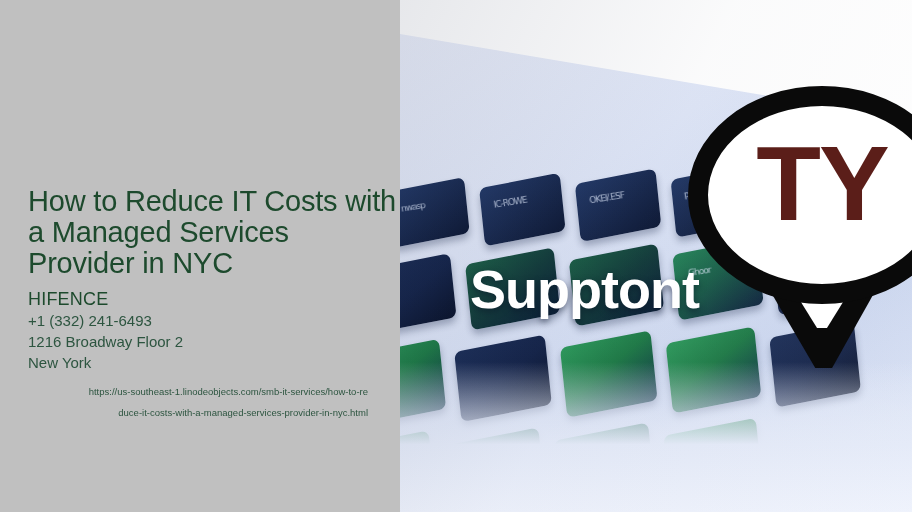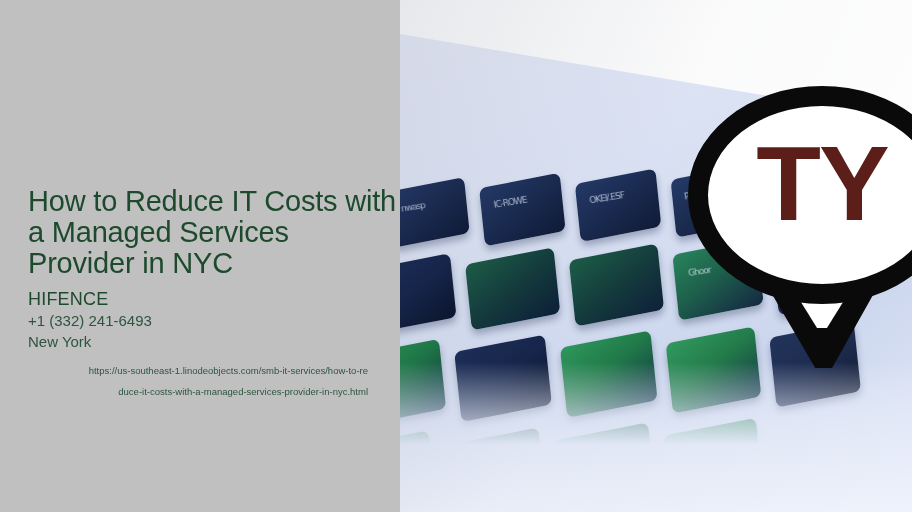--- a/index.html
+++ b/index.html
@@ -252,20 +252,21 @@
 
   <div class="left-panel">
     <div class="text-block">
 
       <h1 class="headline">How to Reduce IT Costs with a Managed Services Provider in NYC</h1>
 
       <div class="brand">HIFENCE</div>
 
       <div class="contact-line">+1 (332) 241-6493</div>
 
+      <div class="contact-line">1216 Broadway Floor 2</div>
 
       <div class="contact-line">New York</div>
 
 
       <div class="url-wrap">
         <div class="url-line">https://us-southeast-1.linodeobjects.com/smb-it-services/how-to-re</div>
         <div class="url-line">duce-it-costs-with-a-managed-services-provider-in-nyc.html</div>
       </div>
 
     </div>
@@ -319,20 +320,21 @@
         </div>
         <div class="key navy2" style="left:320px;top:544px;width:120px;height:96px;">
           
         </div>
       </div>
 
       <div class="kb-top-white"></div>
       <div class="kb-bottom-fade"></div>
       <div class="kb-dim"></div>
 
+      <div class="word-overlay">Supptont</div>
 
       <div class="pin">
         <div class="pin-tail">
           <div class="pin-tail-outer"></div>
           <div class="pin-tail-inner"></div>
         </div>
         <div class="pin-head"></div>
         <div class="pin-label">TY</div>
       </div>
 

